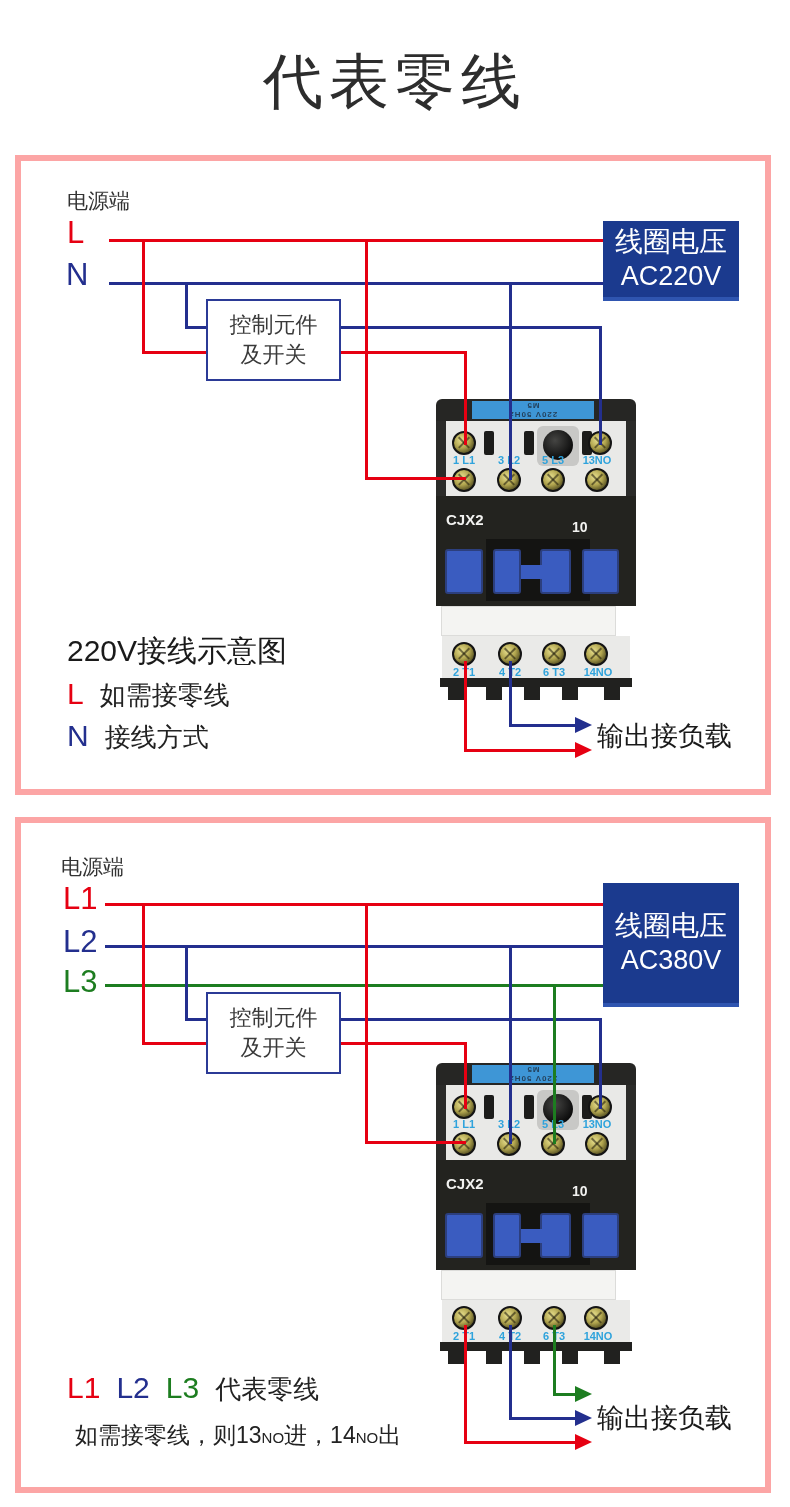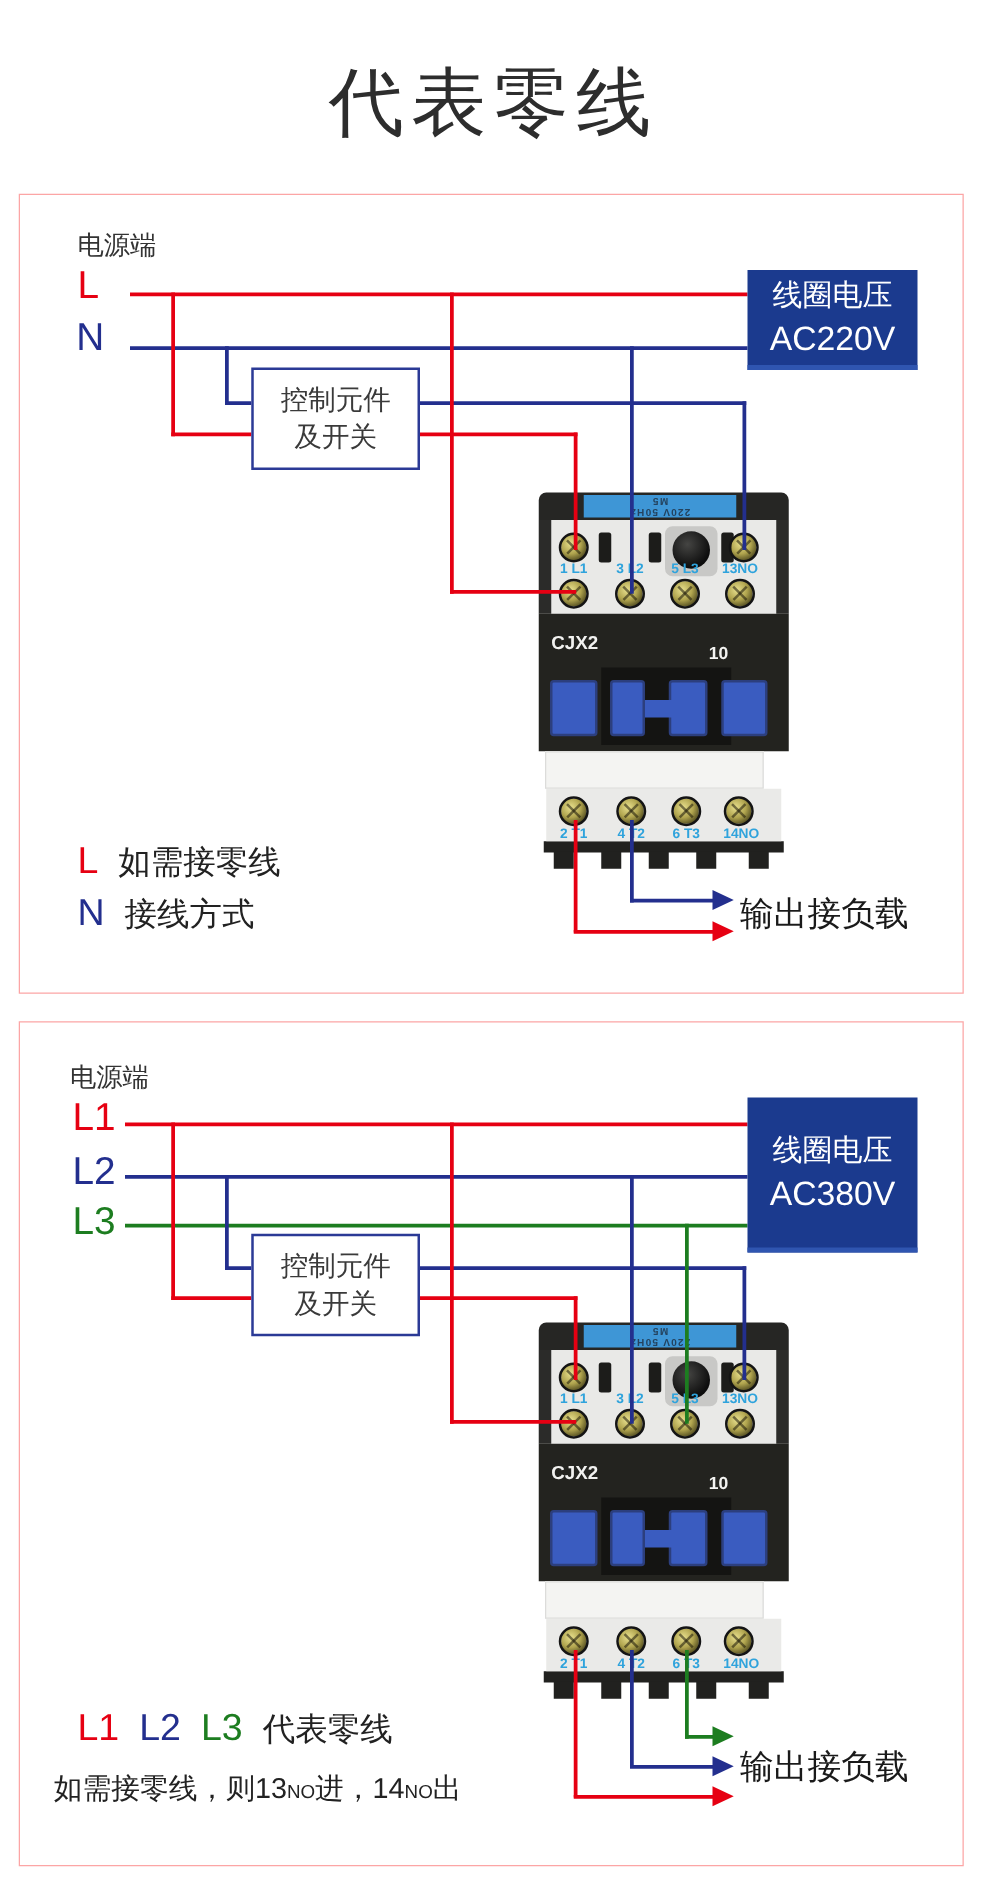--- a/index.html
+++ b/index.html
@@ -1,36 +1,36 @@
 <!DOCTYPE html>
 <html><head>
 <meta charset="utf-8">
 <style>
   html,body{margin:0;padding:0;background:#ffffff;}
   body{width:790px;height:1507px;position:relative;font-family:"Liberation Sans",sans-serif;overflow:hidden;}
-  .panel{position:absolute;left:15px;background:#fff;border:1px solid #fca5a5;box-sizing:border-box;}
+  .panel{position:absolute;left:15px;background:#fff;border:6px solid #fca5a5;box-sizing:border-box;}
   .page-title{position:absolute;top:42px;left:0;width:790px;text-align:center;font-size:60px;font-weight:200;letter-spacing:6px;color:#2d2d2d;}
   
   .wire{position:absolute;z-index:5;}
   .wh{height:3px;} .wv{width:3px;}
   .red{background:#e60012;} .navy{background:#232f8e;} .green{background:#1d7d20;}
   .arrow{position:absolute;z-index:5;width:0;height:0;border-top:8px solid transparent;border-bottom:8px solid transparent;}
   .arrow.red{background:none;border-left:17px solid #e60012;}
   .arrow.navy{background:none;border-left:17px solid #232f8e;}
   .arrow.green{background:none;border-left:17px solid #1d7d20;}
   
   .power-label{position:absolute;font-size:21px;color:#333;z-index:4;}
   .phase{position:absolute;font-size:31px;line-height:31px;z-index:4;}
   .phase.r{color:#e60012;} .phase.b{color:#232f8e;} .phase.g{color:#1d7d20;}
   .ctl-box{position:absolute;width:135px;height:82px;border:2px solid #2b3a96;background:#fff;z-index:6;
            display:flex;flex-direction:column;align-items:center;justify-content:center;
            font-size:22px;color:#3a3a3a;line-height:30px;box-sizing:border-box;}
   .coil-box{position:absolute;width:136px;background:#1b3a8e;border-bottom:4px solid #2f55b0;z-index:6;
             display:flex;flex-direction:column;align-items:center;justify-content:center;color:#fff;box-sizing:border-box;}
-  .coil-box .c1{font-size:24px;line-height:34px;}
+  .coil-box .c1{font-size:28px;line-height:34px;}
   .coil-box .c2{font-size:27px;line-height:34px;}
   .caption{position:absolute;font-size:30px;font-weight:500;color:#1a1a1a;z-index:4;}
   .legend-row{position:absolute;display:flex;align-items:baseline;gap:16px;z-index:4;}
   .legend-sym{font-size:30px;}
   .legend-desc{font-size:26px;color:#222;}
   .note{position:absolute;font-size:23px;color:#222;z-index:4;}
   .note .sm{font-size:15px;}
   .out-label{position:absolute;font-size:27px;line-height:32px;color:#1a1a1a;z-index:4;}
   
   .contactor{position:absolute;width:200px;height:302px;z-index:1;}
@@ -144,20 +144,21 @@
 
   <div class="ctl-box" style="left:185px;top:138px;">
     <span>控制元件</span>
     <span>及开关</span>
   </div>
   <div class="coil-box" style="left:582px;top:60px;height:80px;">
     <span class="c1">线圈电压</span>
     <span class="c2">AC220V</span>
   </div>
 
+  <div class="caption" style="left:46px;top:470px;">220V接线示意图</div>
   <div class="legend-row" style="left:46px;top:516px;">
     <span class="legend-sym" style="color:#e60012;">L</span>
     <span class="legend-desc">如需接零线</span>
   </div>
   <div class="legend-row" style="left:46px;top:558px;">
     <span class="legend-sym" style="color:#232f8e;">N</span>
     <span class="legend-desc">接线方式</span>
   </div>
   <div class="out-label" style="left:576px;top:559px;">输出接负载</div>
 </div>
@@ -253,17 +254,17 @@
     <span class="c1">线圈电压</span>
     <span class="c2">AC380V</span>
   </div>
 
   <div class="legend-row" style="left:46px;top:548px;">
     <span class="legend-sym" style="color:#e60012;">L1</span>
     <span class="legend-sym" style="color:#232f8e;">L2</span>
     <span class="legend-sym" style="color:#1d7d20;">L3</span>
     <span class="legend-desc">代表零线</span>
   </div>
-  <div class="note" style="left:27px;top:597px;">
+  <div class="note" style="left:54px;top:597px;">
     <span>如需接零线，则13</span><span class="sm">NO</span><span>进，14</span><span class="sm">NO</span><span>出</span>
   </div>
   <div class="out-label" style="left:576px;top:579px;">输出接负载</div>
 </div>
 
 </body></html>

